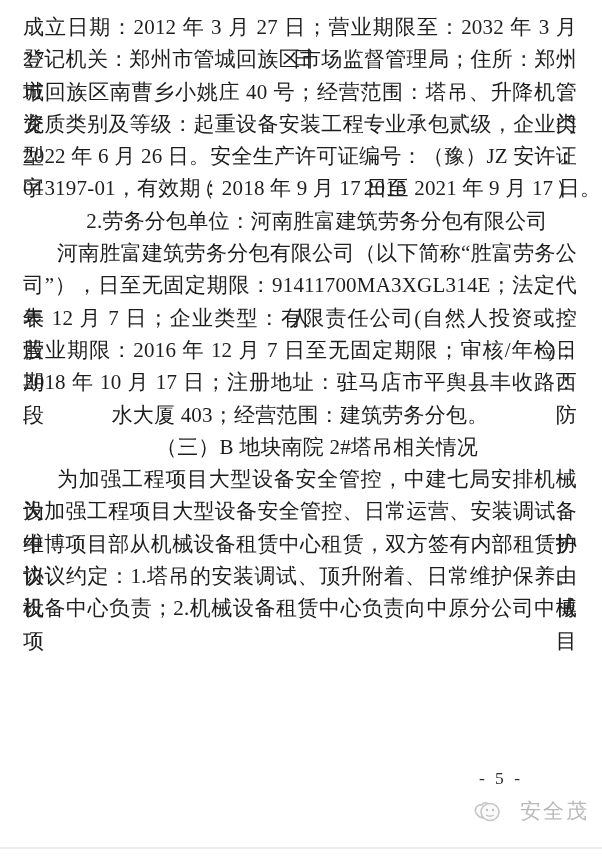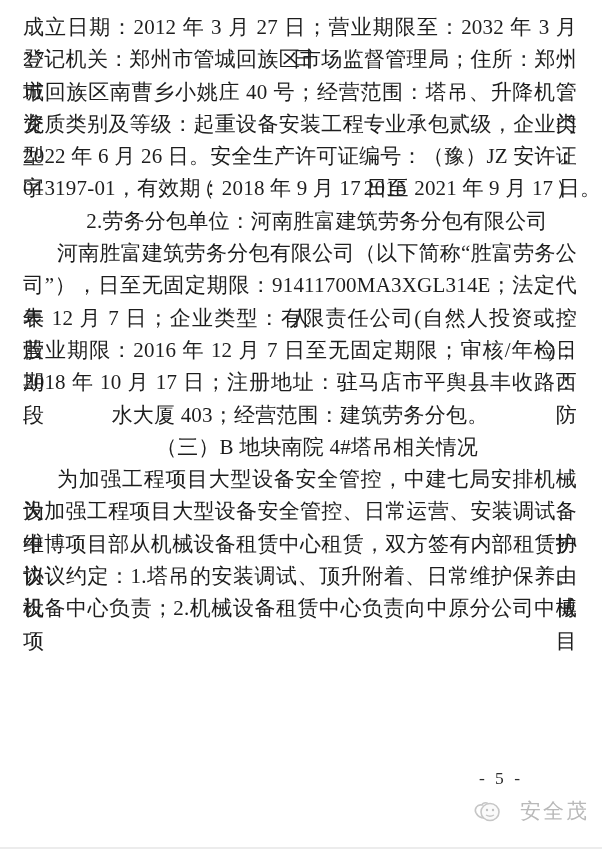--- a/index.html
+++ b/index.html
@@ -86,21 +86,21 @@
     <div class="line j">资质类别及等级：起重设备安装工程专业承包贰级，企业类型：</div>
     <div class="line j">2022 年 6 月 26 日。安全生产许可证编号：（豫）JZ 安许证字（2015）</div>
     <div class="line">013197-01，有效期：2018 年 9 月 17 日至 2021 年 9 月 17 日。</div>
     <div class="line indent">2.劳务分包单位：河南胜富建筑劳务分包有限公司</div>
     <div class="line indent j">河南胜富建筑劳务分包有限公司（以下简称“胜富劳务公</div>
     <div class="line j">司”），日至无固定期限：91411700MA3XGL314E；法定代表人：</div>
     <div class="line j">年 12 月 7 日；企业类型：有限责任公司(自然人投资或控股)；</div>
     <div class="line j">营业期限：2016 年 12 月 7 日至无固定期限；审核/年检日期：</div>
     <div class="line j">2018 年 10 月 17 日；注册地址：驻马店市平舆县丰收路西段防</div>
     <div class="line">水大厦 403；经营范围：建筑劳务分包。</div>
-    <div class="line indent">（三）B 地块南院 4#塔吊相关情况</div>
+    <div class="line indent">（三）B 地块南院 2#塔吊相关情况</div>
     <div class="line indent j">为加强工程项目大型设备安全管控，中建七局安排机械设备</div>
     <div class="line j">为加强工程项目大型设备安全管控、日常运营、安装调试、维护</div>
     <div class="line j">中博项目部从机械设备租赁中心租赁，双方签有内部租赁协议。</div>
     <div class="line j">协议约定：1.塔吊的安装调试、顶升附着、日常维护保养由机械</div>
     <div class="line j">设备中心负责；2.机械设备租赁中心负责向中原分公司中博项目</div>
   </div>
 
   <div class="page-number">- 5 -</div>
 
   <div class="watermark">

